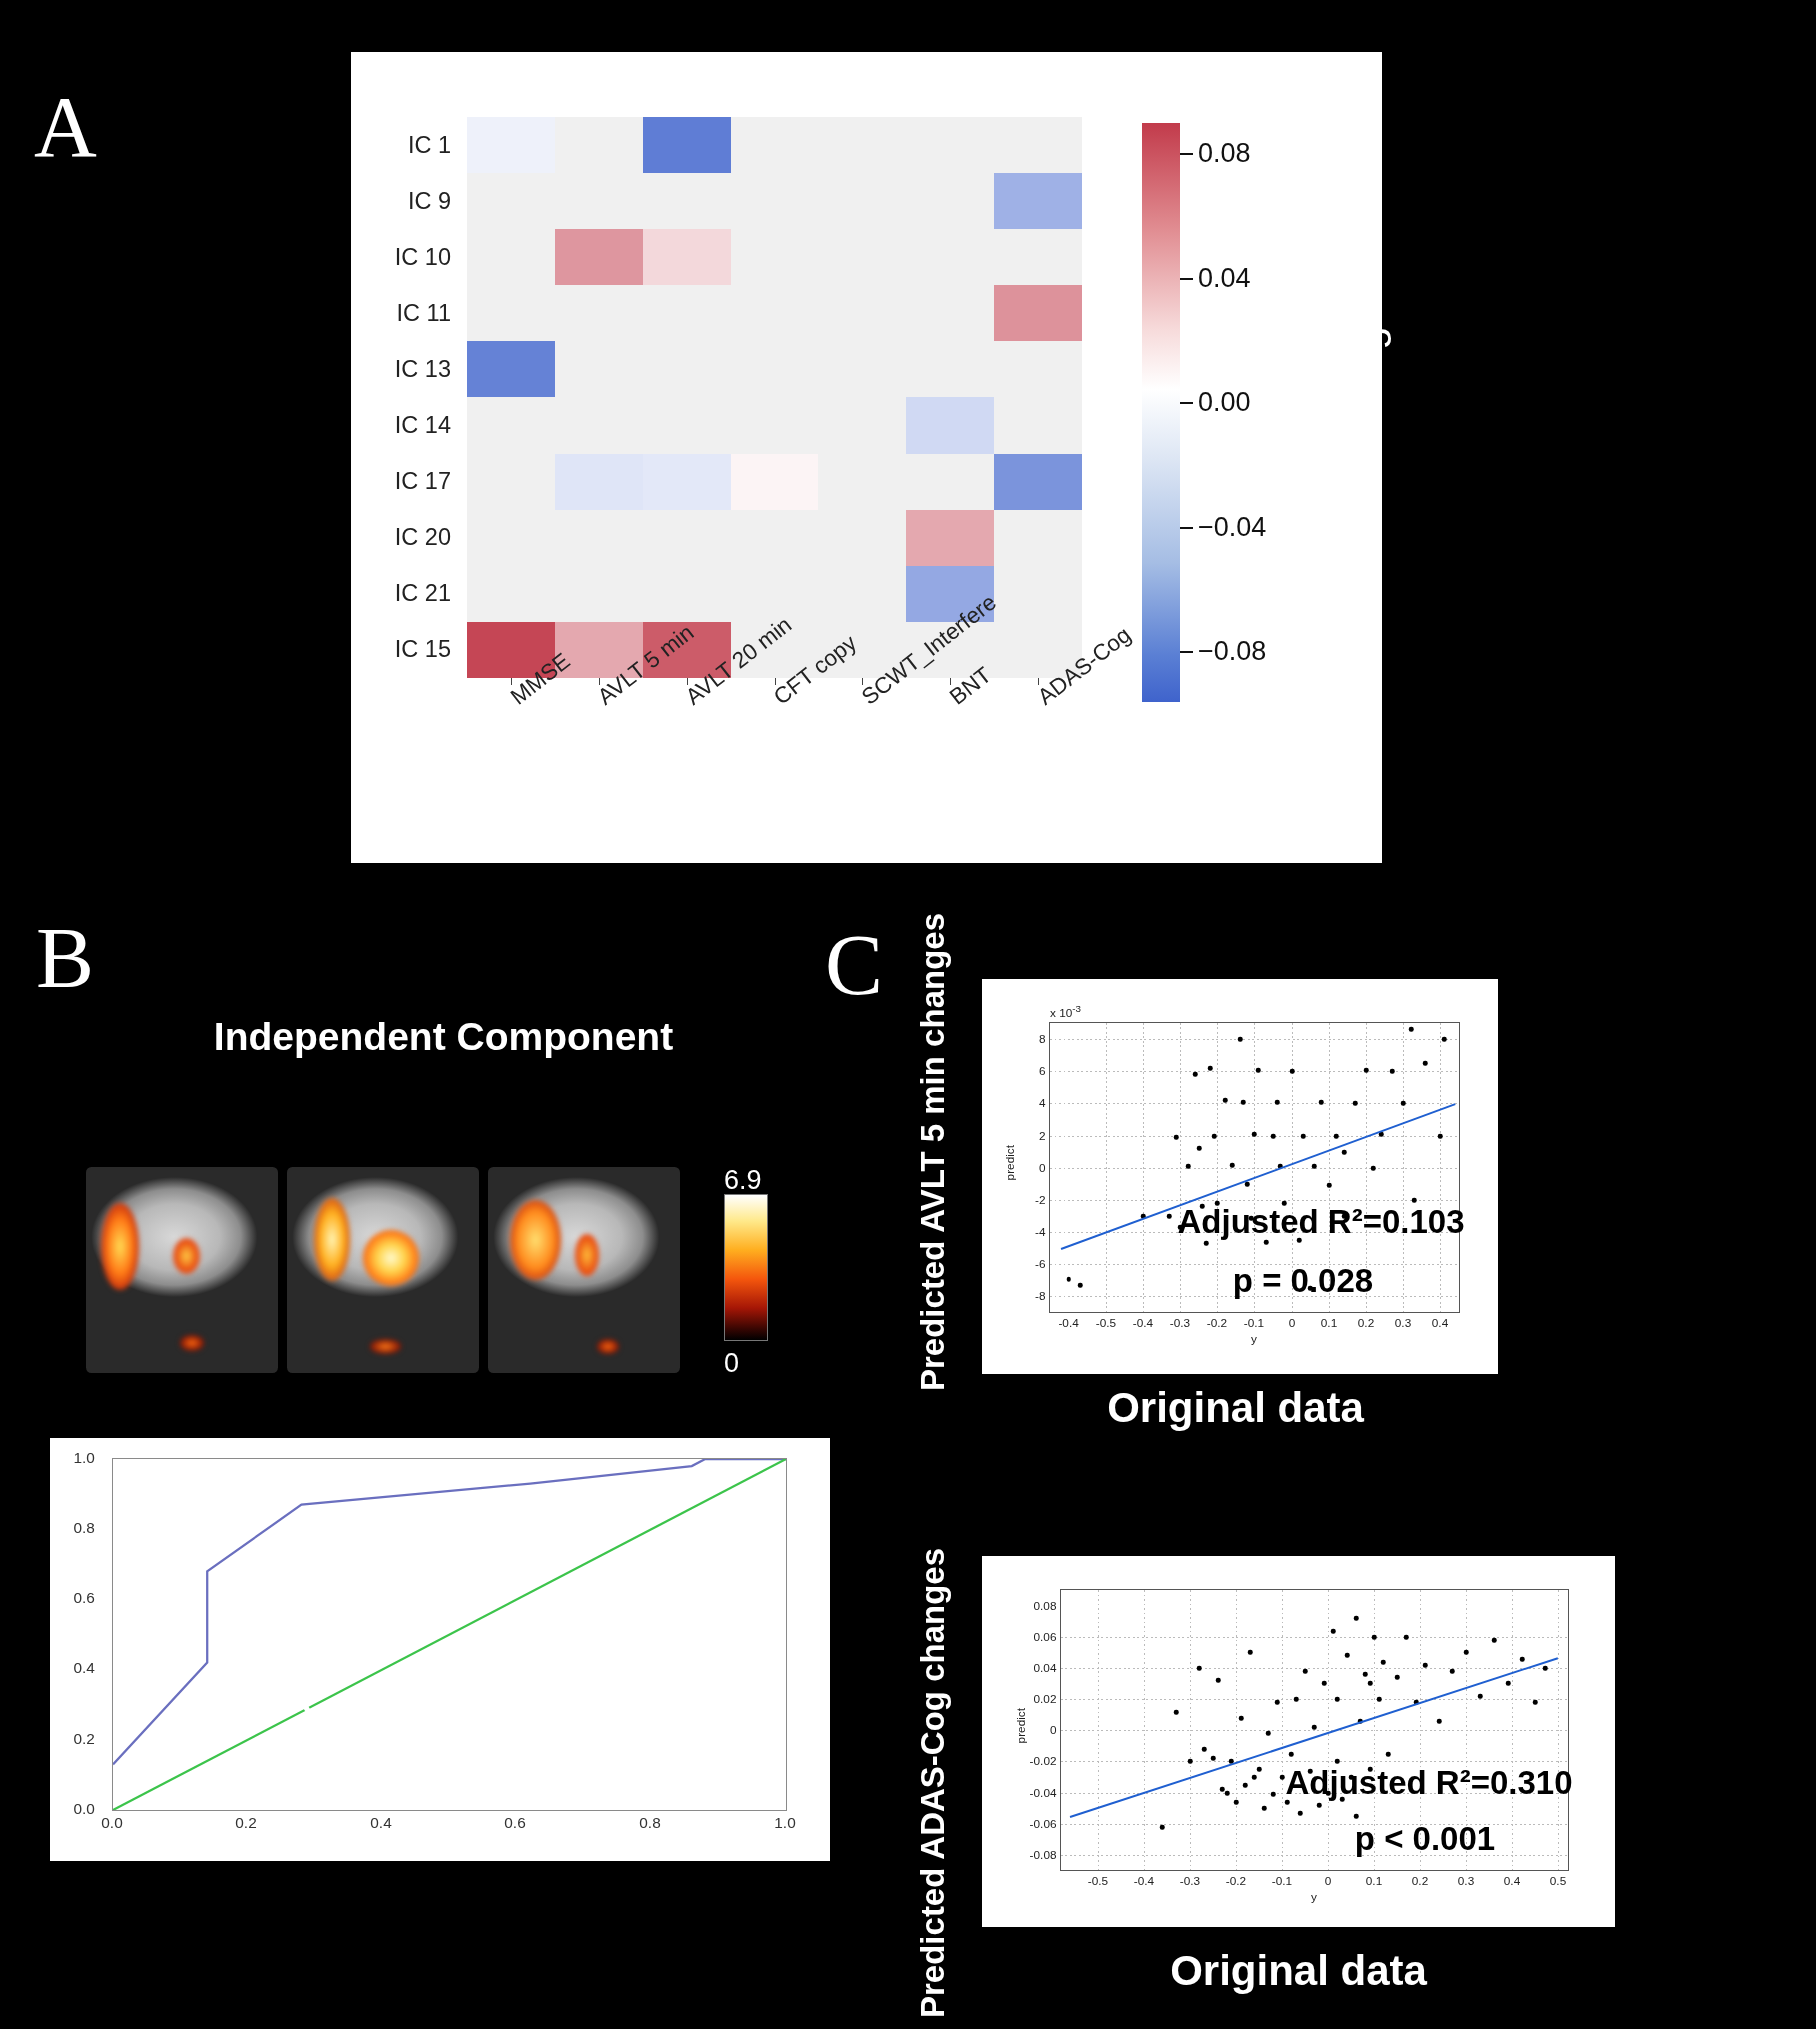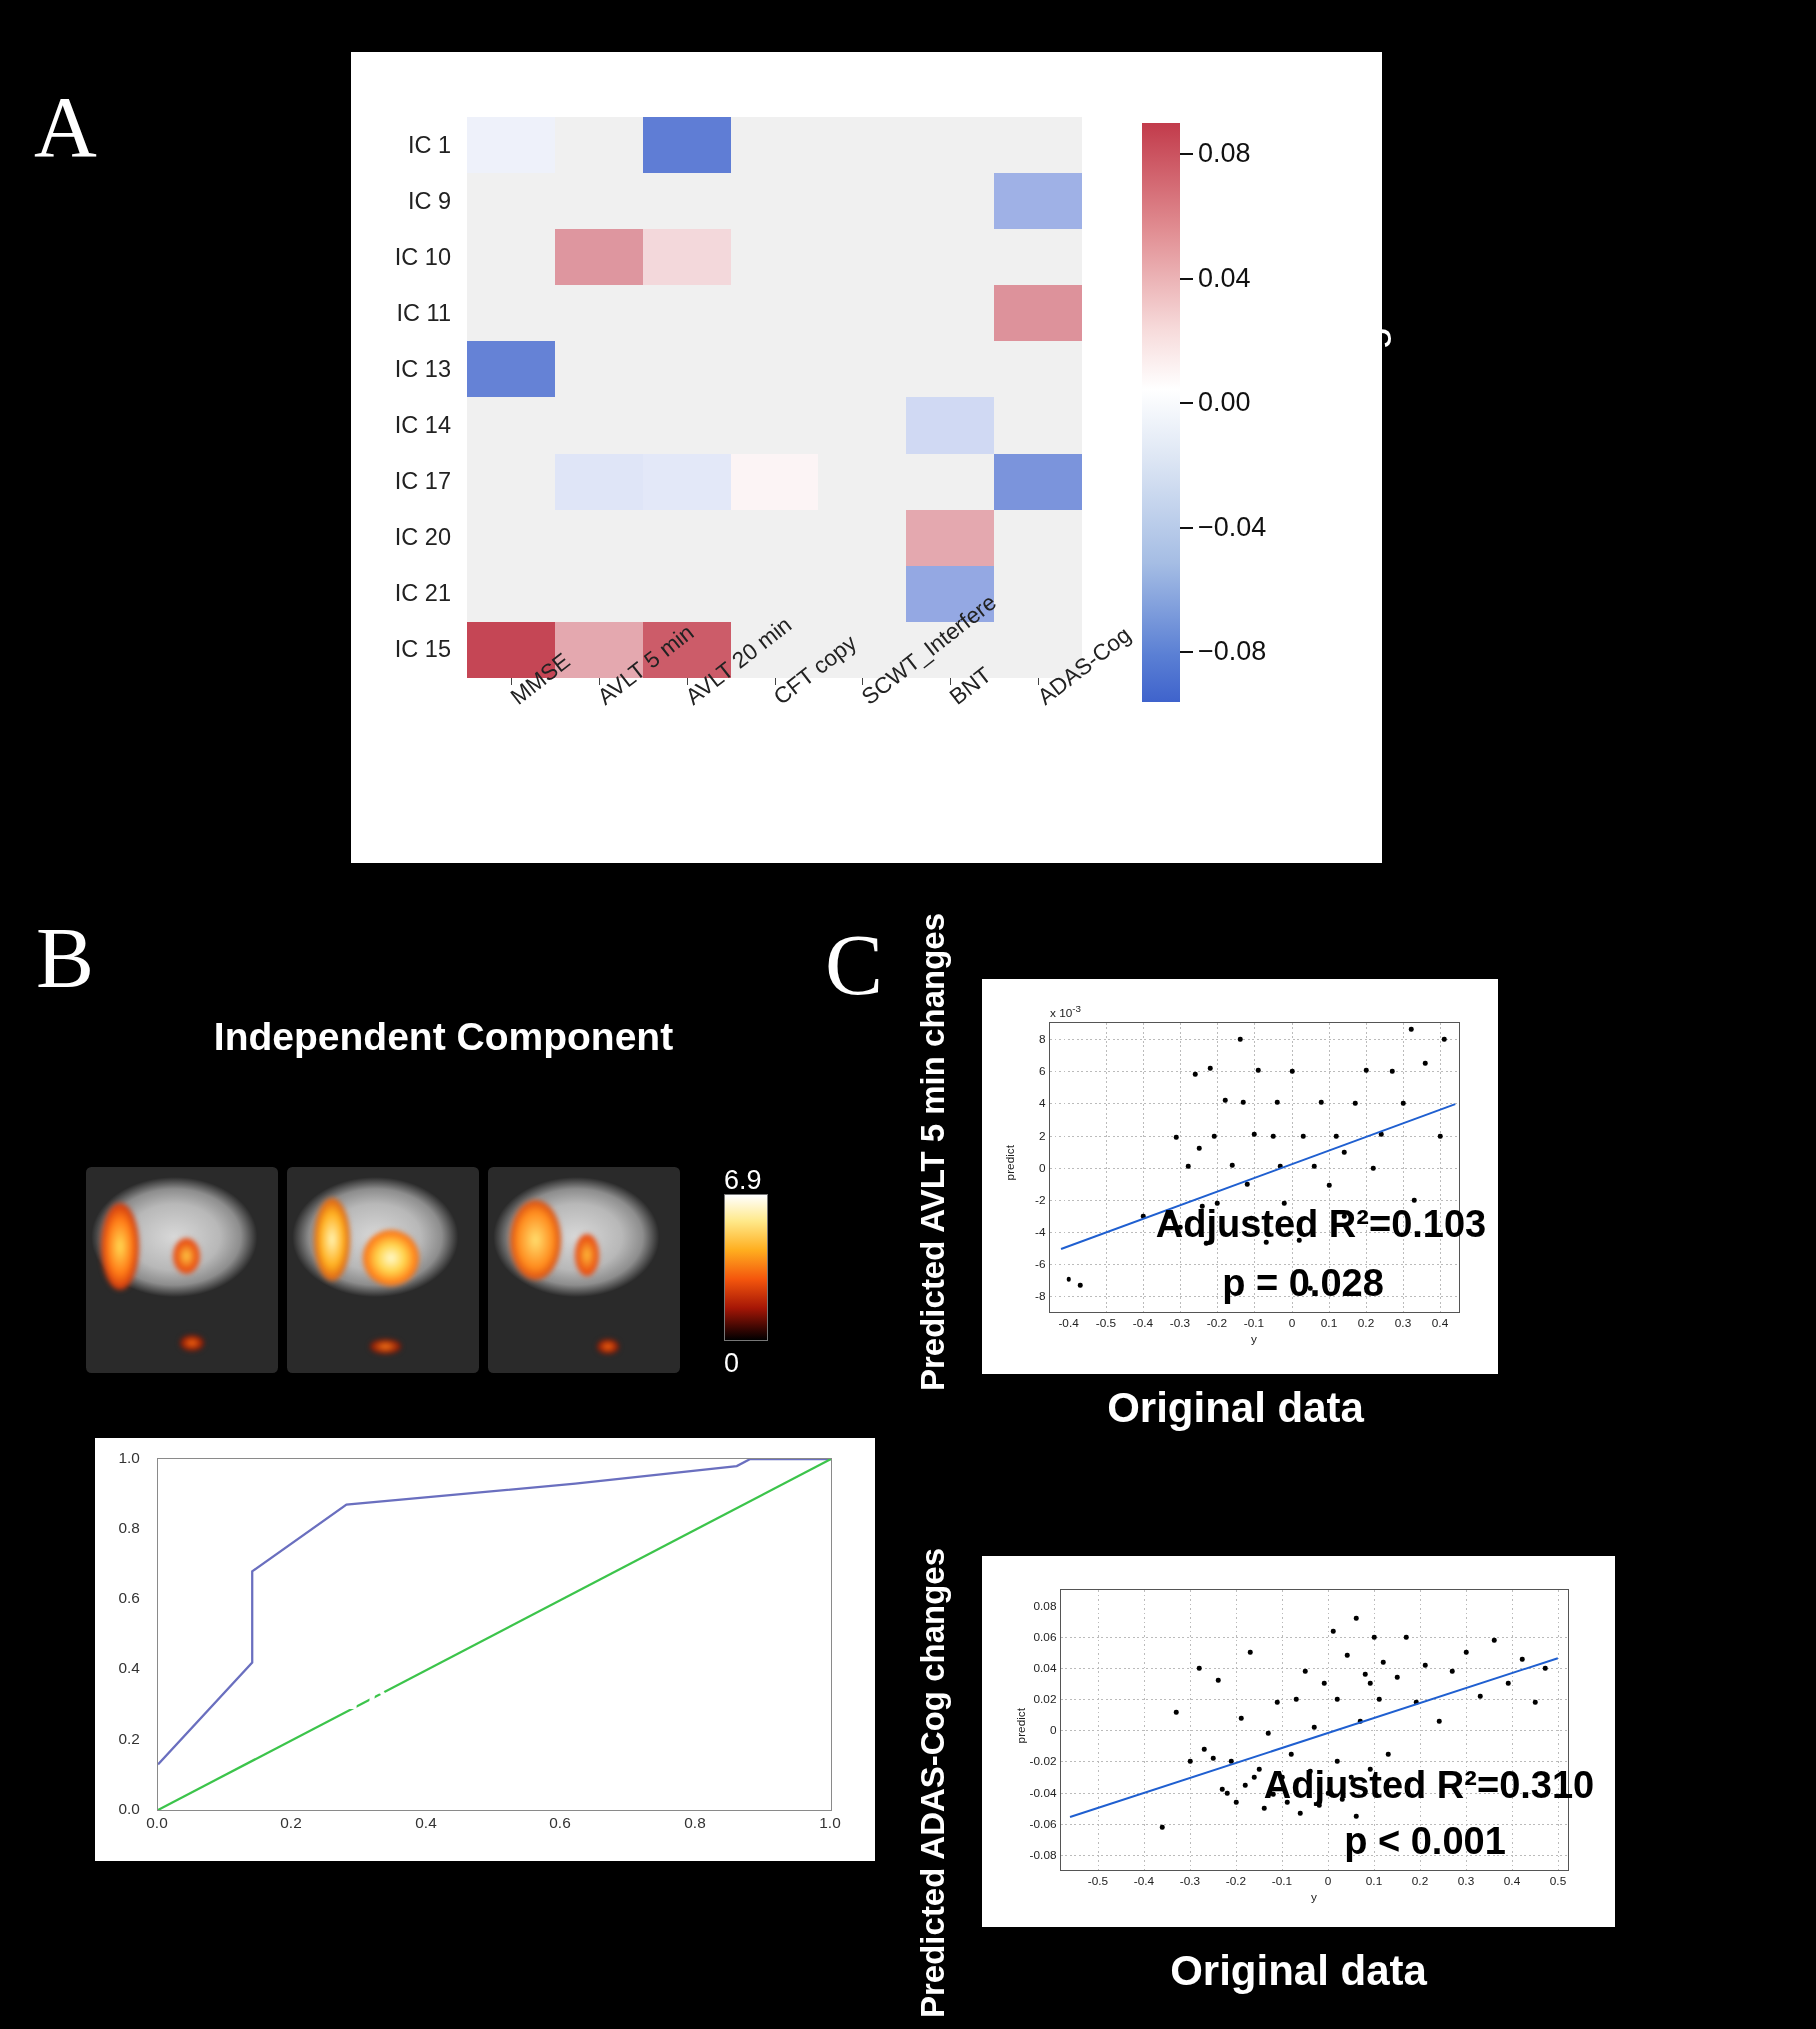--- a/index.html
+++ b/index.html
@@ -211,21 +211,20 @@
   }
 
   
   #roc-box {
     position: absolute;
     left: 50px;
     top: 1438px;
     width: 780px;
     height: 423px;
     background: #ffffff;
-    margin-left: 45px;
   }
   #roc-inner {
     position: absolute;
     left: 62px;
     top: 20px;
     width: 673px;
     height: 351px;
     border: 1.8px solid #8a8a8a;
     background: #ffffff;
   }
@@ -342,21 +341,21 @@
   }
   .sci-note {
     position: absolute;
     font-size: 11.8px;
     color: #222;
   }
   .stat-text {
     position: absolute;
     color: #000000;
     font-weight: bold;
-    font-size: 38px;
+    font-size: 33px;
     white-space: nowrap;
   }
   #stat1a { left: 1321px; top: 1203px; transform: translateX(-50%); }
   #stat1b { left: 1303px; top: 1262px; transform: translateX(-50%); }
   #stat2a { left: 1429px; top: 1764px; transform: translateX(-50%); }
   #stat2b { left: 1425px; top: 1820px; transform: translateX(-50%); }
 </style>
 </head>
 <body>
 

